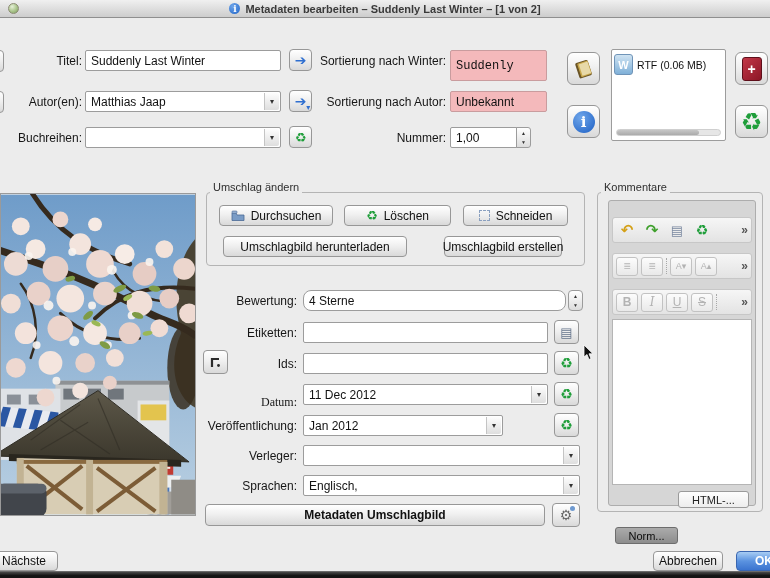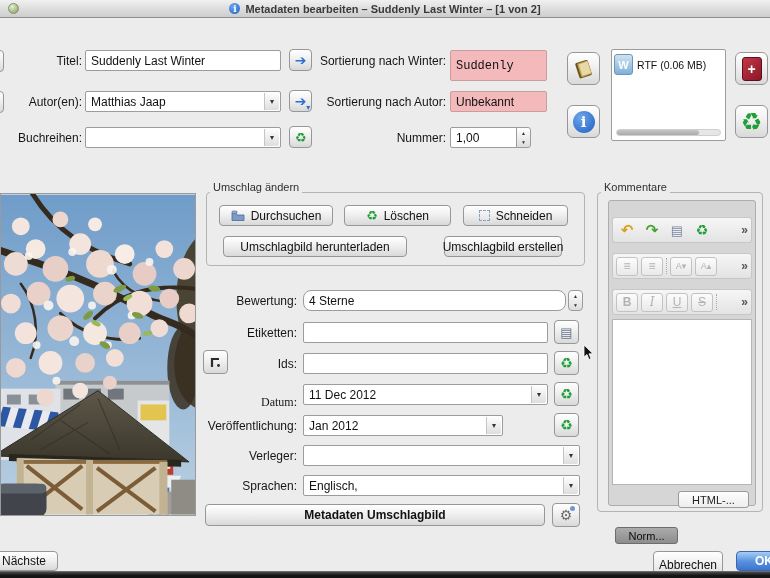--- a/index.html
+++ b/index.html
@@ -421,20 +421,20 @@
     <span>Norm...</span>
   </div>
   <div class="ctab unsel" style="left:69px;top:290px;width:71px;">
     <span>HTML-...</span>
   </div>
 </div>
 
 <div class="btn" style="left:-10px;top:551px;width:68px;height:20px;">
   <span>Nächste</span>
 </div>
-<div class="btn" style="left:653px;top:551px;width:70px;height:28px;">
+<div class="btn" style="left:653px;top:551px;width:70px;height:20px;">
   <span>Abbrechen</span>
 </div>
 <div class="btn okbtn" style="left:736px;top:551px;width:56px;height:20px;justify-content:flex-start;padding-left:18px;">
   <span>OK</span>
 </div>
 
 <div class="darkstrip"></div>
 
 </body></html>

